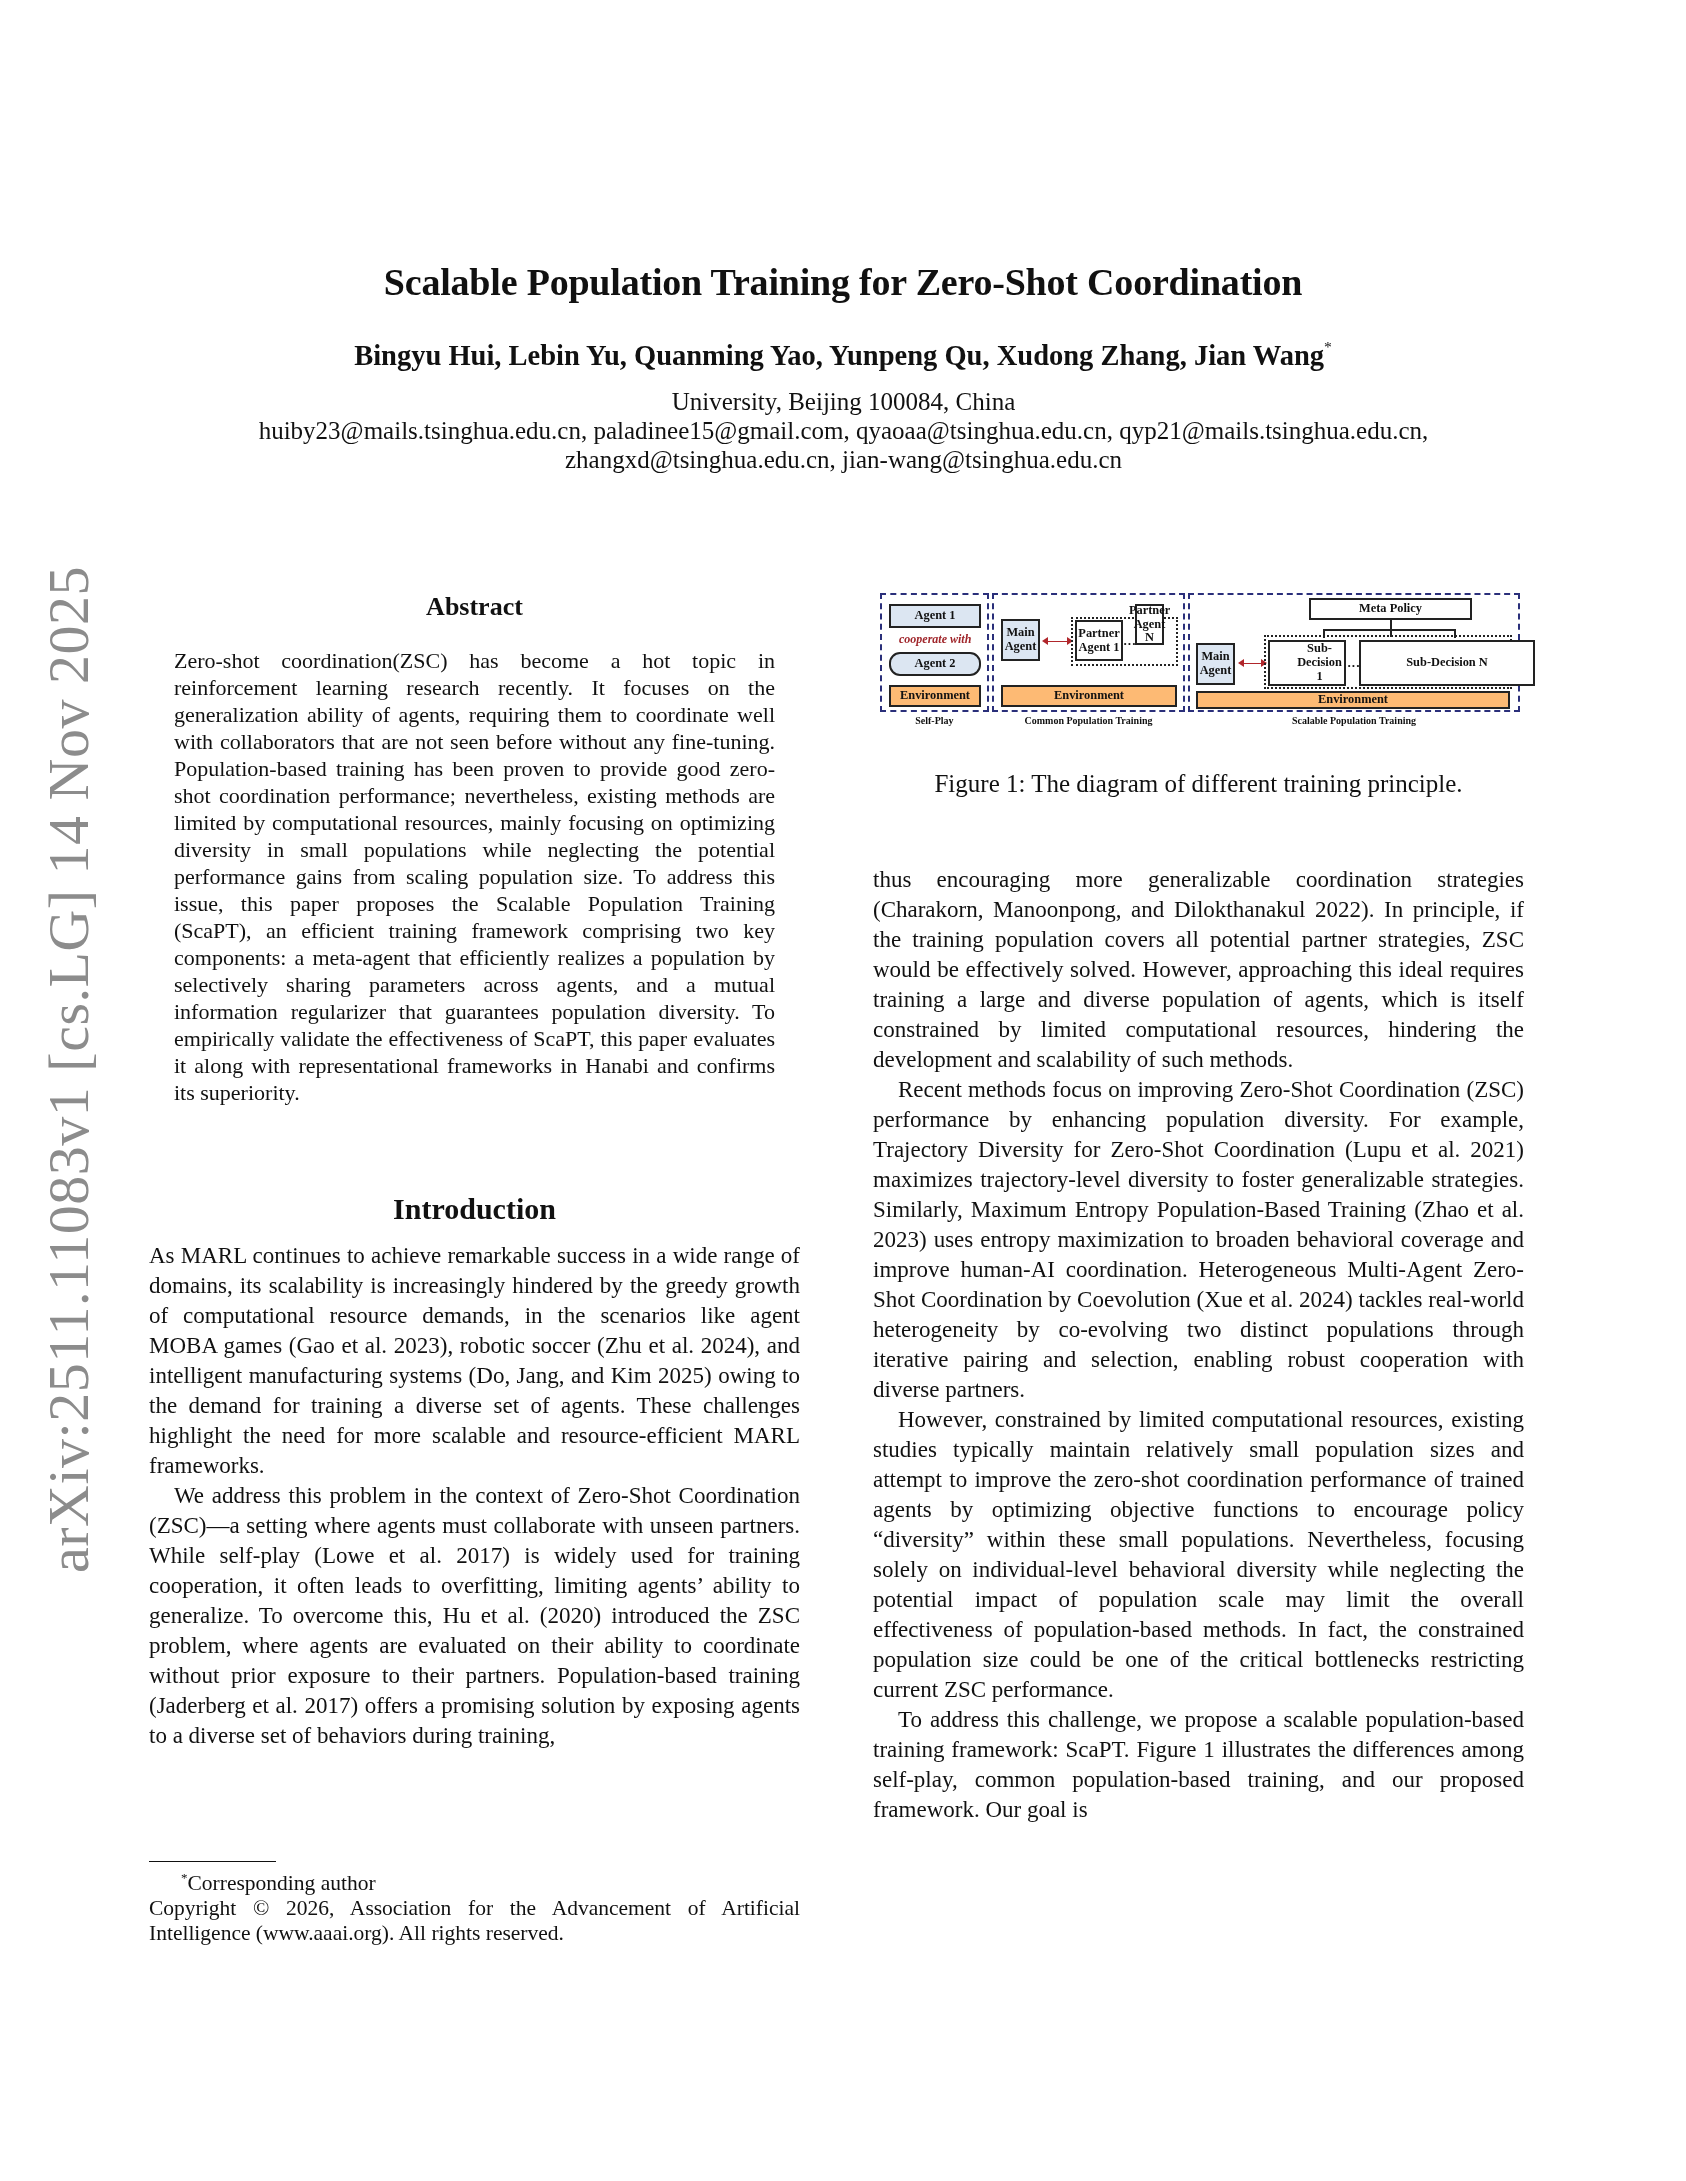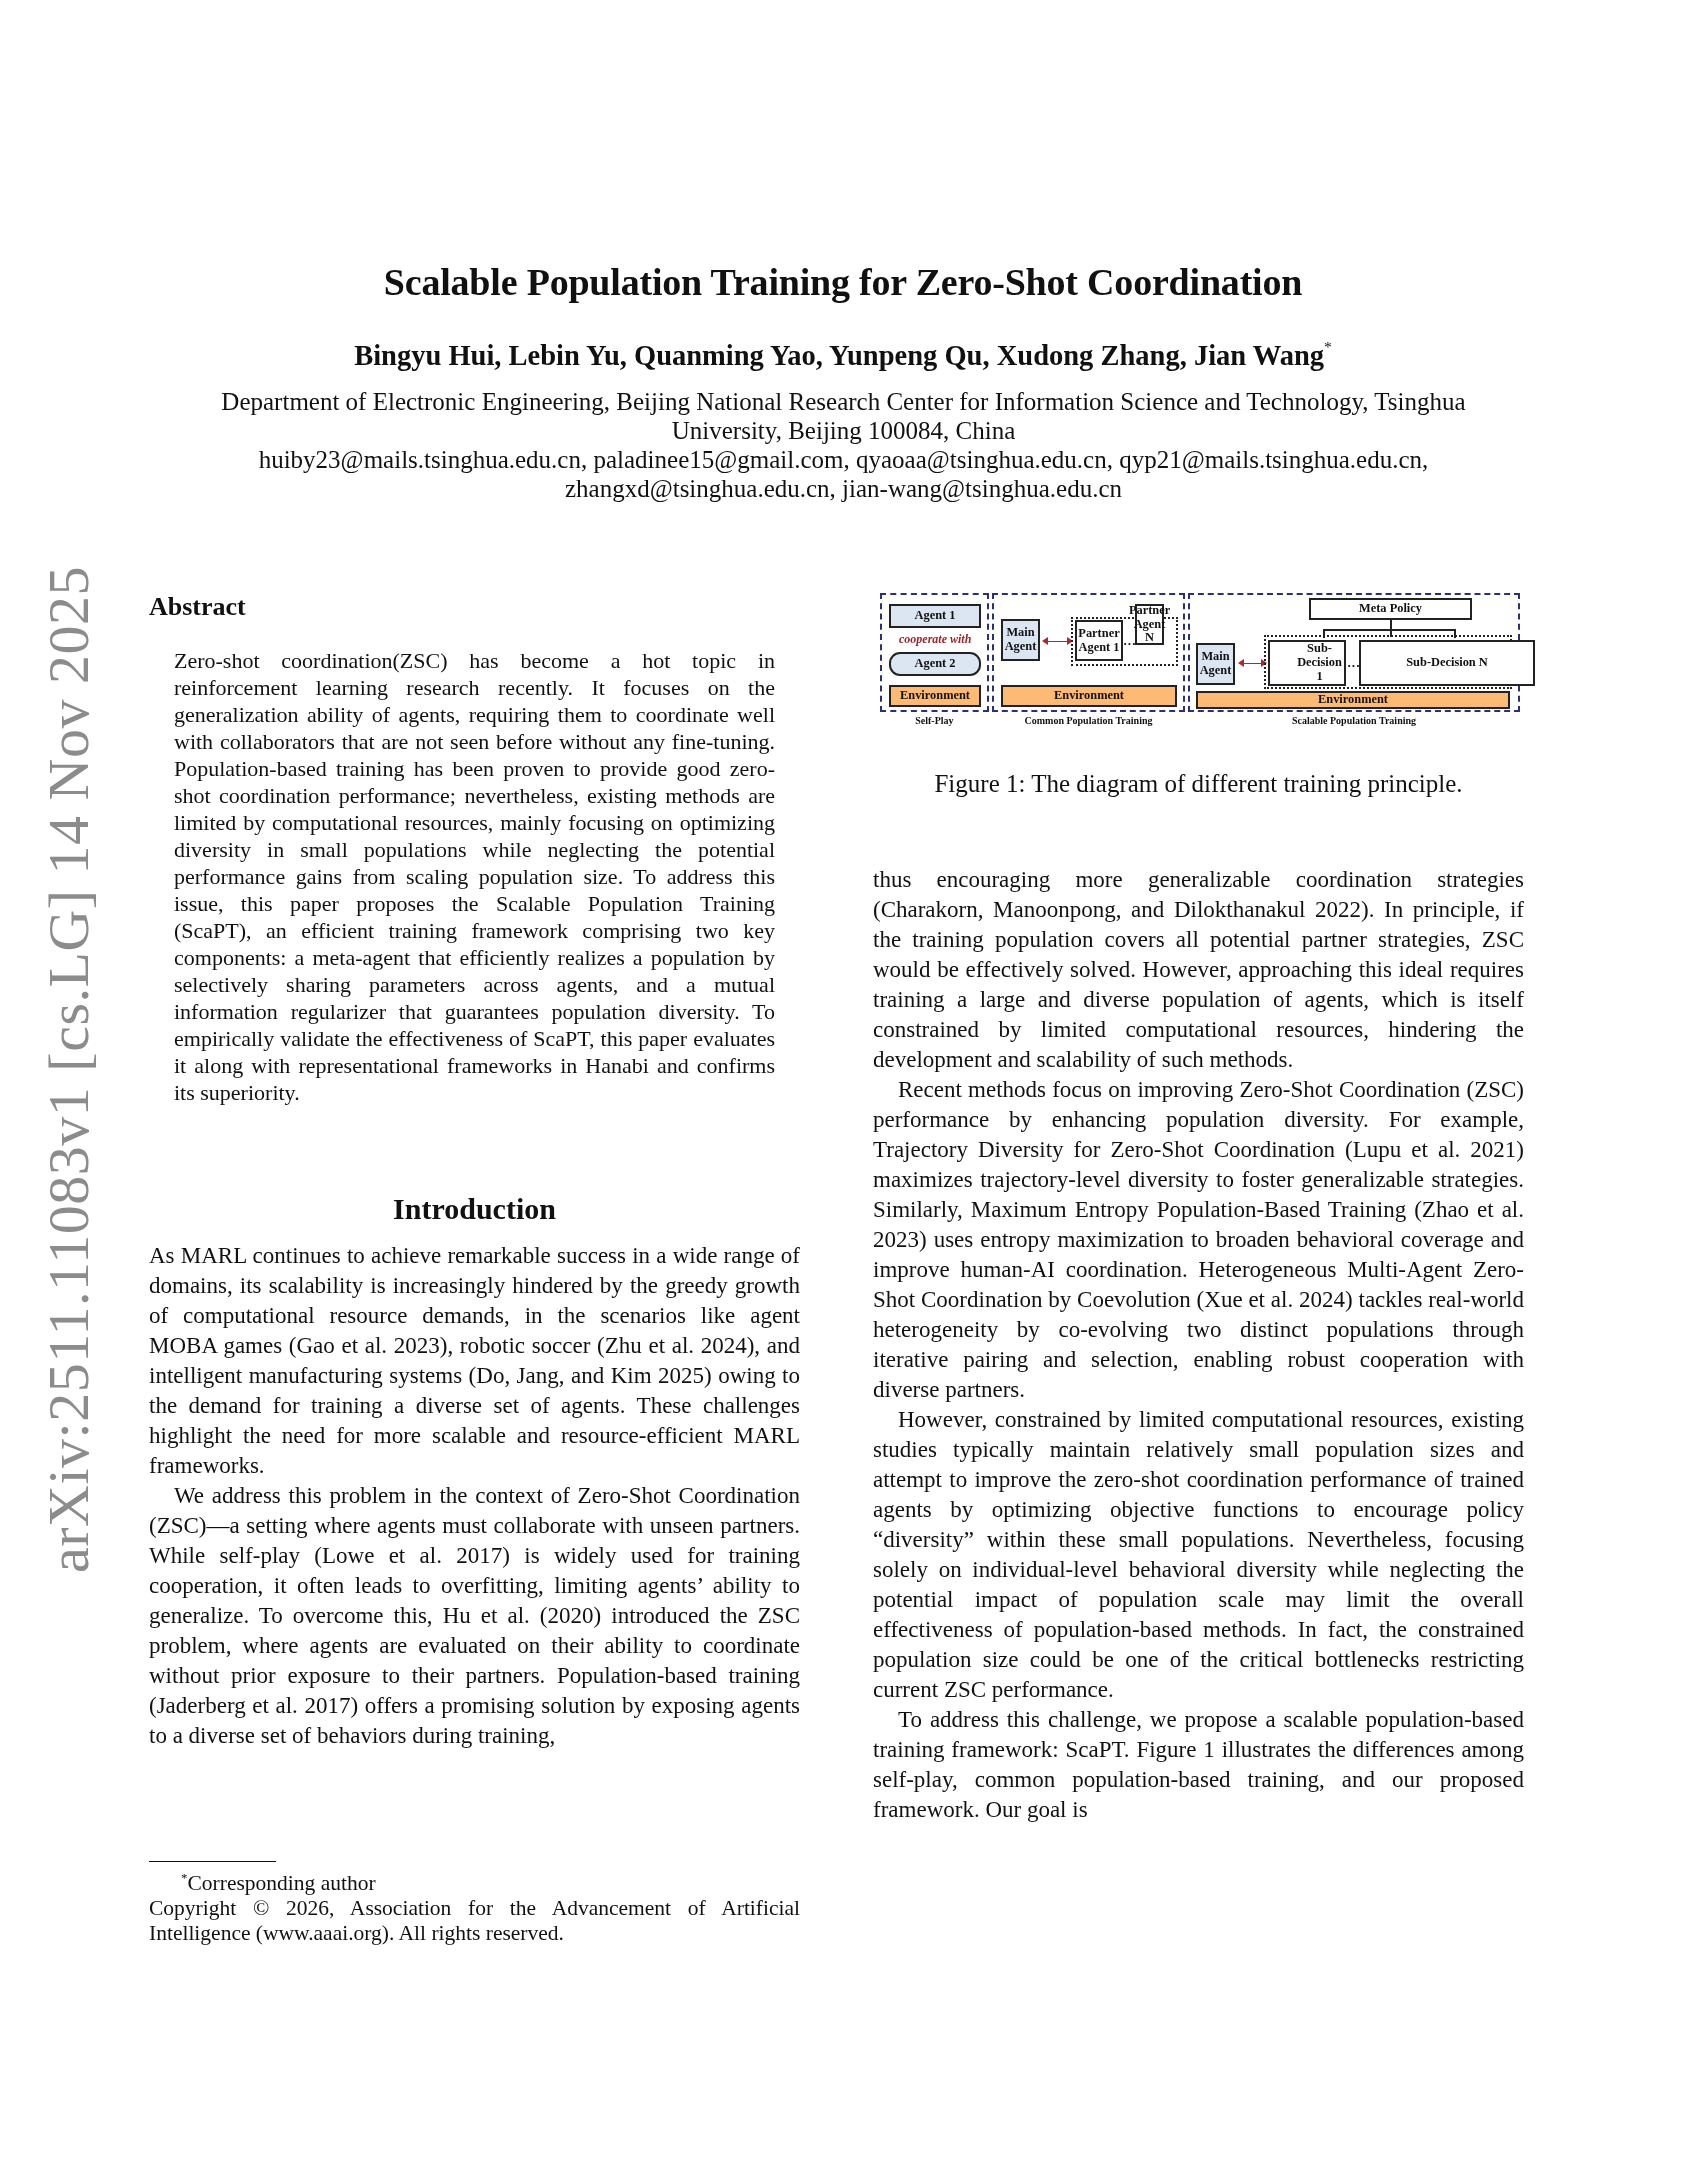--- a/index.html
+++ b/index.html
@@ -7,21 +7,21 @@
          font-family:"Liberation Serif", "DejaVu Serif", serif; color:#111; }
   .abs { position:absolute; }
   .title { left:0; width:1686px; top:260px; text-align:center; font-size:38px; font-weight:bold; letter-spacing:-0.2px; }
   .authors { left:0; width:1686px; top:340px; text-align:center; font-size:28.5px; font-weight:bold; }
   .authors sup { font-size:15.6px; font-weight:normal; vertical-align:top; position:relative; top:-1.8px; }
   .affil { left:129px; width:1429px; top:387px; text-align:center; font-size:25px; line-height:29px; }
   .arxiv { left:35px; top:1573px; transform-origin:0 0; transform:rotate(-90deg); font-size:58px; color:#8c8c8c; white-space:nowrap; letter-spacing:0.5px; }
   .col { font-size:23px; line-height:30px; text-align:justify; hyphens:manual; }
   .col p { margin:0; }
   .col p.ind { text-indent:25px; }
-  .h-abs { left:149px; width:651px; top:592px; text-align:left; font-size:26px; font-weight:bold; }
+  .h-abs { left:149px; width:651px; top:592px; text-align:center; font-size:26px; font-weight:bold; }
   .abstract { left:174px; width:601px; top:647px; font-size:22px; line-height:27px; }
   .h-intro { left:149px; width:651px; top:1192px; text-align:center; font-size:30px; font-weight:bold; }
   .intro { left:149px; width:651px; top:1241px; }
   .fn-rule { left:149px; top:1861px; width:127px; height:0; border-top:1.4px solid #111; }
   .fn { left:149px; width:651px; top:1865px; font-size:21.5px; line-height:25px; text-align:justify; }
   .fn .star { padding-left:32px; }
   .fn sup { font-size:13px; }
   .right { left:873px; width:651px; top:865px; }
   .figure { left:879px; top:590px; width:640px; height:145px; }
   .caption { left:873px; width:651px; top:770px; text-align:center; font-size:25px; }
@@ -42,21 +42,20 @@
   .line { position:absolute; background:#222; }
 </style>
 </head>
 <body>
 
 <div class="abs arxiv">arXiv:2511.11083v1  [cs.LG]  14 Nov 2025</div>
 
 <div class="abs title">Scalable Population Training for Zero-Shot Coordination</div>
 <div class="abs authors"><span>Bingyu Hui, Lebin Yu, Quanming Yao, Yunpeng Qu, Xudong Zhang, Jian Wang</span><sup>*</sup></div>
 <div class="abs affil">
-  <div>Department of Electronic Engineering, Beijing National Research Center for Information Science and Technology, Tsinghua</div>
   <div>University, Beijing 100084, China</div>
   <div>huiby23@mails.tsinghua.edu.cn, paladinee15@gmail.com, qyaoaa@tsinghua.edu.cn, qyp21@mails.tsinghua.edu.cn,</div>
   <div>zhangxd@tsinghua.edu.cn, jian-wang@tsinghua.edu.cn</div>
 </div>
 
 <div class="abs h-abs">Abstract</div>
 <div class="abs col abstract">
   <p>Zero-shot coordination(ZSC) has become a hot topic in reinforcement learning research recently. It focuses on the generalization ability of agents, requiring them to coordinate well with collaborators that are not seen before without any fine-tuning. Population-based training has been proven to provide good zero-shot coordination performance; nevertheless, existing methods are limited by computational resources, mainly focusing on optimizing diversity in small populations while neglecting the potential performance gains from scaling population size. To address this issue, this paper proposes the Scalable Population Training (ScaPT), an efficient training framework comprising two key components: a meta-agent that efficiently realizes a population by selectively sharing parameters across agents, and a mutual information regularizer that guarantees population diversity. To empirically validate the effectiveness of ScaPT, this paper evaluates it along with representational frameworks in Hanabi and confirms its superiority.</p>
 </div>
 

